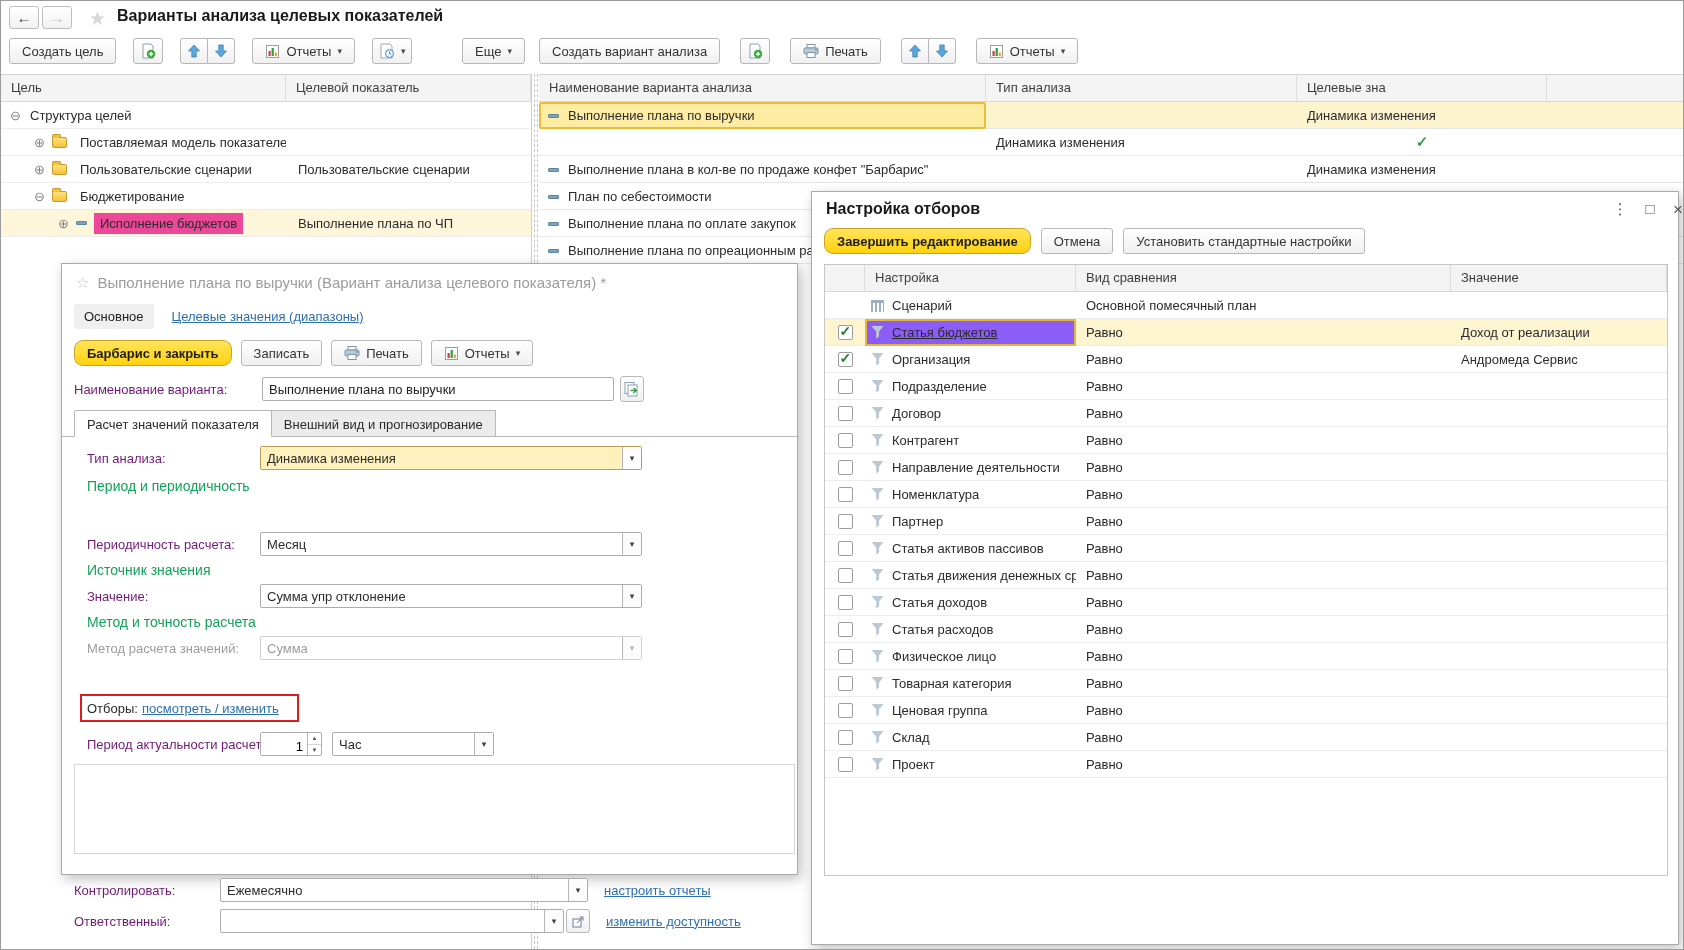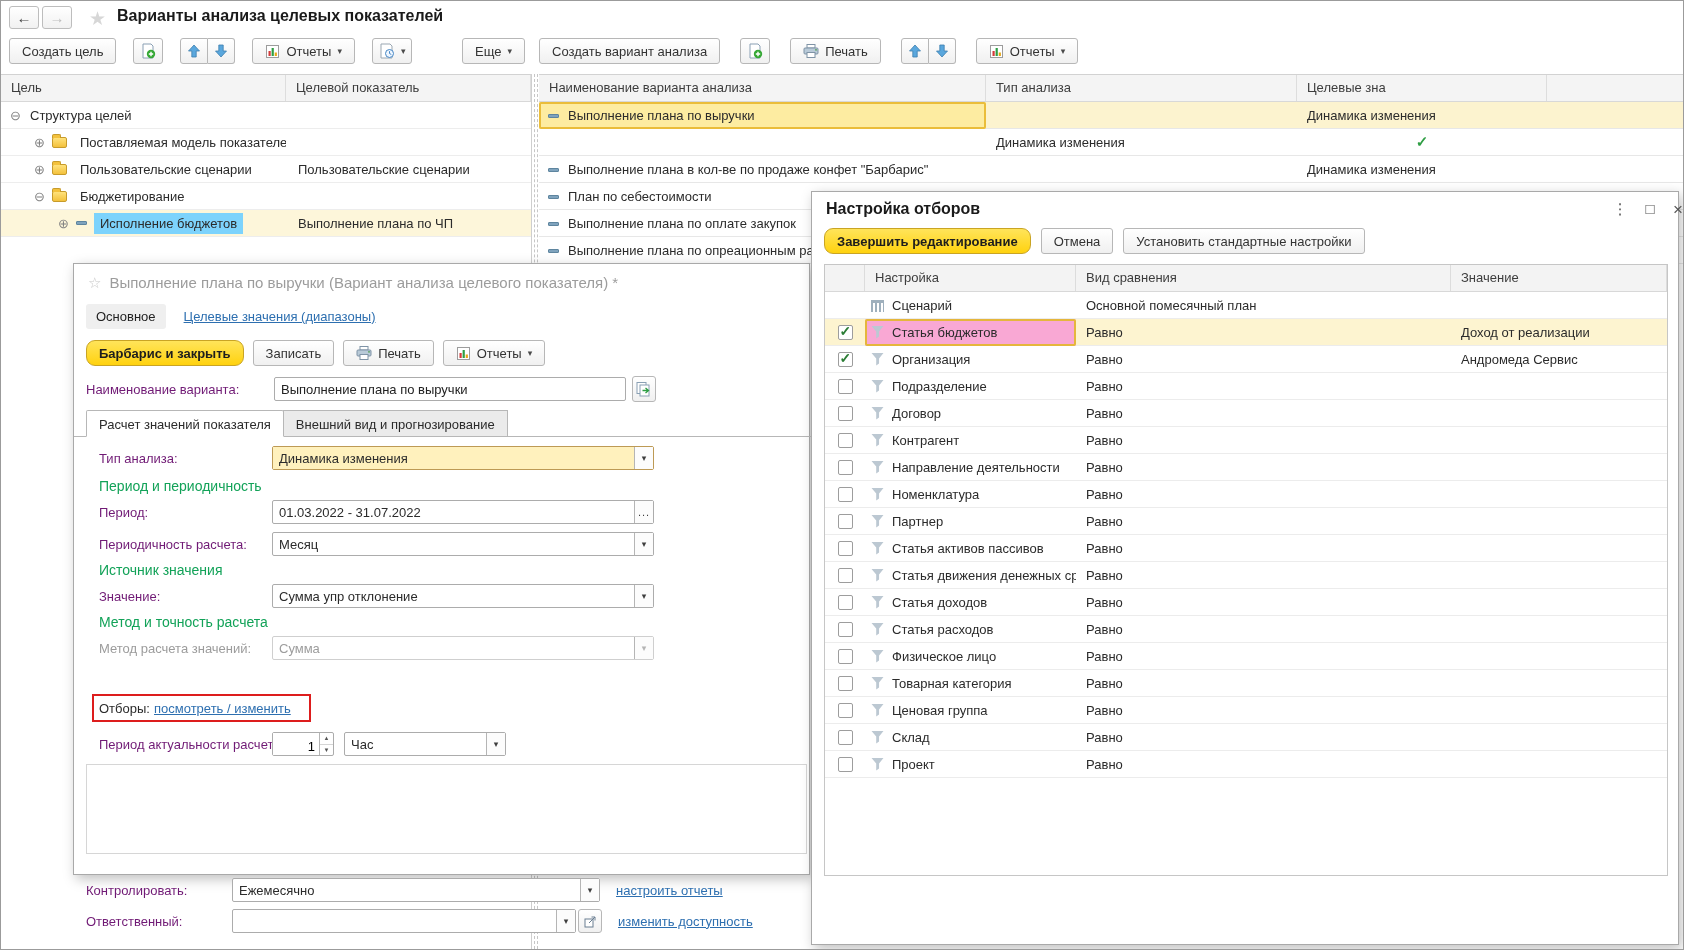--- a/index.html
+++ b/index.html
@@ -55,36 +55,36 @@
   .g-c1 { display:flex; align-items:center; overflow:hidden; white-space:nowrap; }
   .g-c2 { padding:0 12px; overflow:hidden; white-space:nowrap; }
   .expander { width:17px; text-align:center; font-size:13px; color:#838383; flex:0 0 17px; }
   .g-icon { display:inline-block; margin:0 7px 0 4px; flex:0 0 auto; }
   .g-icon.folder { width:15px; height:11px; background:linear-gradient(#ffe27c,#f3c13c);
                    border:1px solid #c79b2b; border-radius:2px; position:relative; }
   .g-icon.folder::before { content:""; position:absolute; top:-4px; left:-1px; width:7px; height:3px;
                    background:#f3c13c; border:1px solid #c79b2b; border-bottom:none; border-radius:2px 2px 0 0; }
   .g-icon.dash { width:11px; height:4px; background:#7fa3bd; border:1px solid #5e859f; border-radius:1px; }
   .g-label { padding:3px 6px; }
-  .g-row.sel .g-label { background:#7dd3fc; }
+  .g-row.sel .g-label { background:#ec4899; }
 
   .v-row { display:grid; grid-template-columns:447px 311px 250px 1fr; height:27px; align-items:center;
            border-bottom:1px solid #e7e7e7; }
   .v-row.sel { background:#fcf3cf; }
   .v-c1 { display:flex; align-items:center; height:27px; padding-left:9px; overflow:hidden; white-space:nowrap; }
   .v-row.sel .v-c1 { background:#fdeca1; box-shadow:inset 0 0 0 2px #eabd3a; border-radius:2px; }
   .v-dash { width:11px; height:4px; background:#7fa3bd; border:1px solid #5e859f; border-radius:1px;
             margin-right:9px; flex:0 0 auto; }
   .v-resp, .v-type { padding:0 10px; overflow:hidden; white-space:nowrap; }
   .v-target { text-align:center; color:#2f9e44; font-size:15px; font-weight:bold; }
 
   
   .dialog { position:absolute; background:#fff; border:1px solid #a9a9a9;
             box-shadow:3px 4px 12px rgba(0,0,0,.25); }
-  .form-dialog   { left:60px;  top:262px; width:737px; height:612px; z-index:5;margin-left:12px; }
+  .form-dialog   { left:60px;  top:262px; width:737px; height:612px; z-index:5; }
   .filter-dialog { left:810px; top:190px; width:868px; height:754px; z-index:6; }
 
   
   .frm-title { left:14px; top:10px; font-size:15px; color:#9c9c9c; white-space:nowrap; }
   .frm-title .st { color:#c9c9c9; margin-right:8px; font-size:15px; }
   .frm-nav { left:12px; top:40px; display:flex; align-items:center; gap:18px; }
   .nav-pill { background:#efefef; border-radius:3px; padding:5px 10px; color:#222; }
   a.link { color:#2d6fb0; text-decoration:underline; white-space:nowrap; cursor:pointer; }
   .frm-btns { left:12px; top:76px; display:flex; gap:9px; }
   .frm-row { display:flex; align-items:center; }
@@ -134,21 +134,21 @@
   .f-head > div { padding:5px 10px; color:#3d3d3d; border-right:1px solid #dcdcdc; white-space:nowrap; overflow:hidden; }
   .f-row { display:grid; grid-template-columns:40px 211px 375px 1fr; height:27px; align-items:center;
            border-bottom:1px solid #ececec; }
   .f-row.sel { background:#fdf4d0; }
   .f-cbcell { display:flex; justify-content:center; }
   .cb { width:15px; height:15px; border:1px solid #9d9d9d; border-radius:2px; background:#fff; position:relative; }
   .cb.checked::after { content:"✓"; position:absolute; left:1px; top:-3px; font-size:14px;
                        font-weight:bold; color:#2b7d35; }
   .cb.hidden { visibility:hidden; }
   .f-namecell { display:flex; align-items:center; height:27px; padding-left:6px; overflow:hidden; white-space:nowrap; }
-  .f-row.sel .f-namecell { background:#f9a8d4; box-shadow:inset 0 0 0 2px #e5b63c; border-radius:2px; }
+  .f-row.sel .f-namecell { background:#8b5cf6; box-shadow:inset 0 0 0 2px #e5b63c; border-radius:2px;text-decoration:underline; }
   .f-icon { flex:0 0 auto; margin-right:8px; }
   .f-icon.funnel { width:13px; height:13px; background:#bcc8d2;
                    clip-path:polygon(4% 0,96% 0,62% 42%,62% 80%,40% 96%,40% 42%); }
   .f-icon.scenario { width:13px; height:12px; border-top:3px solid #9fb0bd;
                      background:repeating-linear-gradient(90deg,#9fb0bd 0 2px,#ffffff 2px 4px); }
   .f-cond, .f-val { padding:0 10px; overflow:hidden; white-space:nowrap; }
 </style>
 </head>
 <body>
 
@@ -410,27 +410,20 @@
     <div class="abs frm-row" style="left:25px; top:182px;">
       <span class="flabel">Тип анализа:</span>
       <span class="combo hl" style="width:382px;">
         <span class="combo-val">Динамика изменения</span>
         <span class="combo-btn"></span>
       </span>
     </div>
 
     <div class="abs sec-head" style="left:25px; top:214px;">Период и периодичность</div>
 
-    <div class="abs frm-row" style="left:25px; top:236px;">
-      <span class="flabel">Период:</span>
-      <span class="combo" style="width:382px;">
-        <span class="combo-val">01.03.2022 - 31.07.2022</span>
-        <span class="combo-btn dots">...</span>
-      </span>
-    </div>
 
     <div class="abs frm-row" style="left:25px; top:268px;">
       <span class="flabel">Периодичность расчета:</span>
       <span class="combo" style="width:382px;">
         <span class="combo-val">Месяц</span>
         <span class="combo-btn"></span>
       </span>
     </div>
 
     <div class="abs sec-head" style="left:25px; top:298px;">Источник значения</div>

